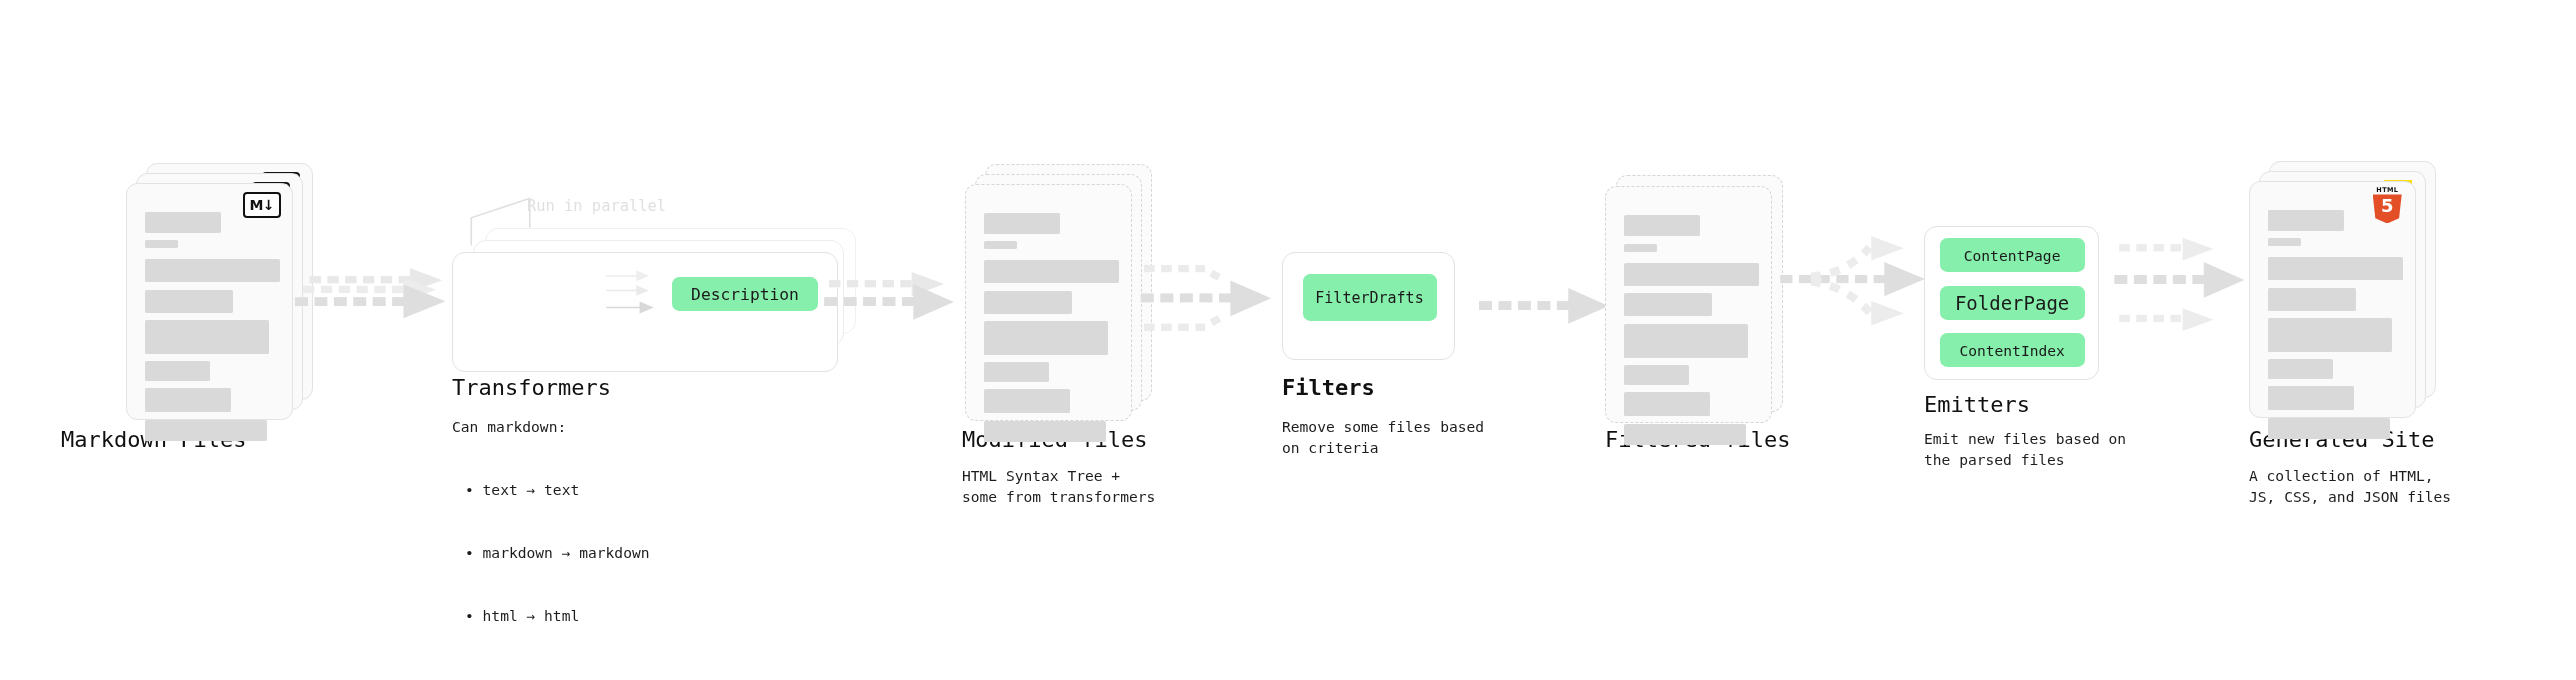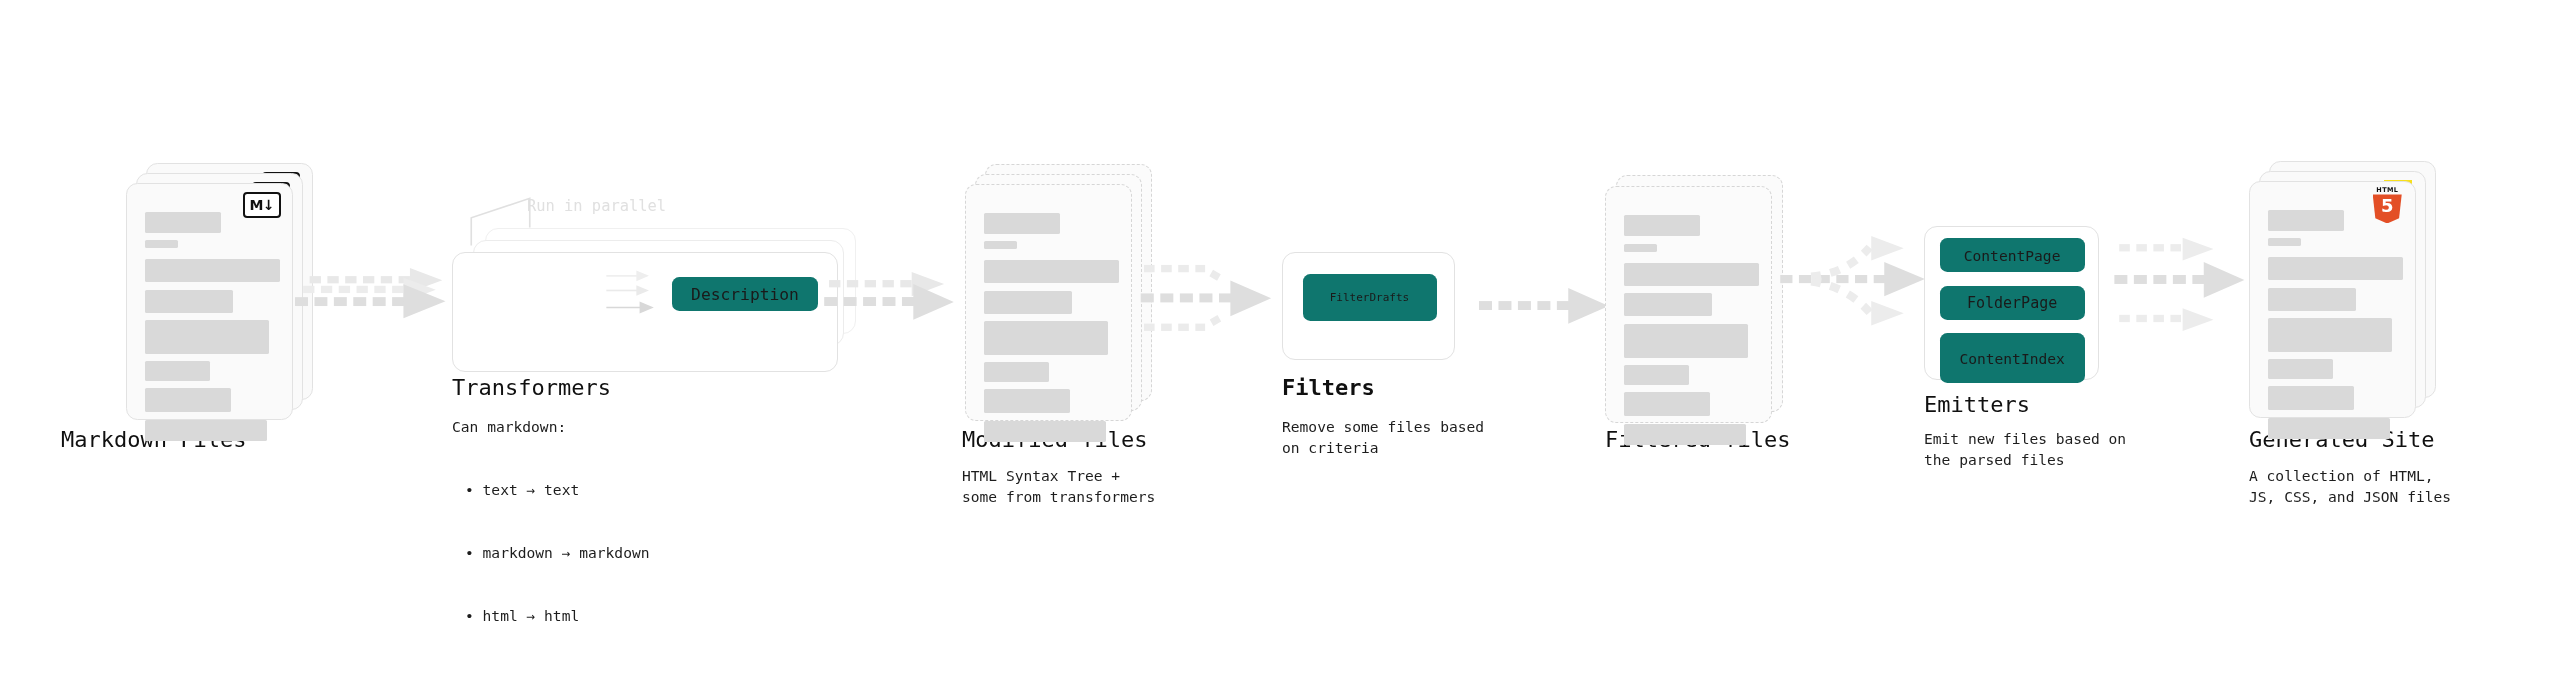--- a/index.html
+++ b/index.html
@@ -56,21 +56,21 @@
   .css-badge .w{font-family:"DejaVu Sans","Liberation Sans",sans-serif;font-size:5.7px;font-weight:bold;color:#111;text-align:center;line-height:5.7px;}
   .css-badge .u{height:3.3px;background:#264de4;margin-top:0.8px;}
 
   
   .procbox{
     position:absolute;
     border:1.6px solid #e2e2e2;border-radius:13px;background:#ffffff;
     box-sizing:border-box;
   }
   .pill{
-    background:#0f766e;border-radius:7.3px;
+    background:#86efac;border-radius:7.3px;
     display:flex;align-items:center;justify-content:center;
     font-size:16.3px;color:#1a1a1a;
     font-family:"DejaVu Sans Mono","Liberation Mono",monospace;
   }
   .pill.ghost1{background:#ececec;}
   .pill.ghost2{background:#e4e4e4;}
 
   
   .title{
     position:absolute;
@@ -261,21 +261,21 @@
       <rect x="20" y="41" width="16" height="11"></rect>
     <rect x="44" y="41" width="16" height="11"></rect>
       <rect x="68" y="41" width="16" height="11"></rect>
     <rect x="92" y="41" width="16" height="11"></rect>
     <polygon points="106,25 156,47 106,69"></polygon>
   </g>
 </svg>
 
 <div class="stage">
   <div class="procbox" style="left:1282px;top:252px;width:173px;height:108px;">
-    <div class="pill" style="position:absolute;left:19.5px;top:21px;width:134px;height:47px;font-size:11px;">FilterDrafts</div>
+    <div class="pill" style="position:absolute;left:19.5px;top:21px;width:134px;height:47px;font-size:15px;">FilterDrafts</div>
   </div>
   <div class="title" style="left:1282px;top:375px;font-weight:bold;">Filters</div>
   <div class="desc" style="left:1282px;top:416px;">Remove some files based
 on criteria</div>
 </div>
 
 <svg style="left:1479px;top:288px;width:146px;height:57px;" viewBox="0 0 180 70" width="146" height="57">
   <g fill="#dedede">
     <rect x="0" y="16" width="16" height="11"></rect>
       <rect x="24" y="16" width="16" height="11"></rect>
@@ -321,22 +321,22 @@
   </g>
   <g fill="#ececec">
     <path d="M 38 56 Q 82 62 110 94" stroke="#ececec" stroke-width="10" fill="none" stroke-dasharray="12 12"></path>
     <polygon points="112,80 152,95 112,110"></polygon>
   </g>
 </svg>
 
 <div class="stage">
   <div class="procbox" style="left:1924px;top:226px;width:175px;height:154px;">
     <div class="pill" style="position:absolute;left:14.6px;top:11.4px;width:145px;height:34px;font-size:14.6px;">ContentPage</div>
-    <div class="pill" style="position:absolute;left:14.6px;top:59px;width:145px;height:34px;font-size:15px;">FolderPage</div>
-    <div class="pill" style="position:absolute;left:14.6px;top:106px;width:145px;height:50px;font-size:14.6px;">ContentIndex</div>
+    <div class="pill" style="position:absolute;left:14.6px;top:59px;width:145px;height:34px;font-size:19px;">FolderPage</div>
+    <div class="pill" style="position:absolute;left:14.6px;top:106px;width:145px;height:34px;font-size:14.6px;">ContentIndex</div>
   </div>
   <div class="title" style="left:1924px;top:392px;">Emitters</div>
   <div class="desc" style="left:1924px;top:428px;">Emit new files based on
 the parsed files</div>
 </div>
 
 <svg style="left:2119px;top:236px;width:163px;height:130px;" viewBox="0 0 200 160" width="163" height="130">
   <g fill="#ececec">
     <rect x="0" y="10" width="13" height="9"></rect>
       <rect x="21" y="10" width="13" height="9"></rect>

